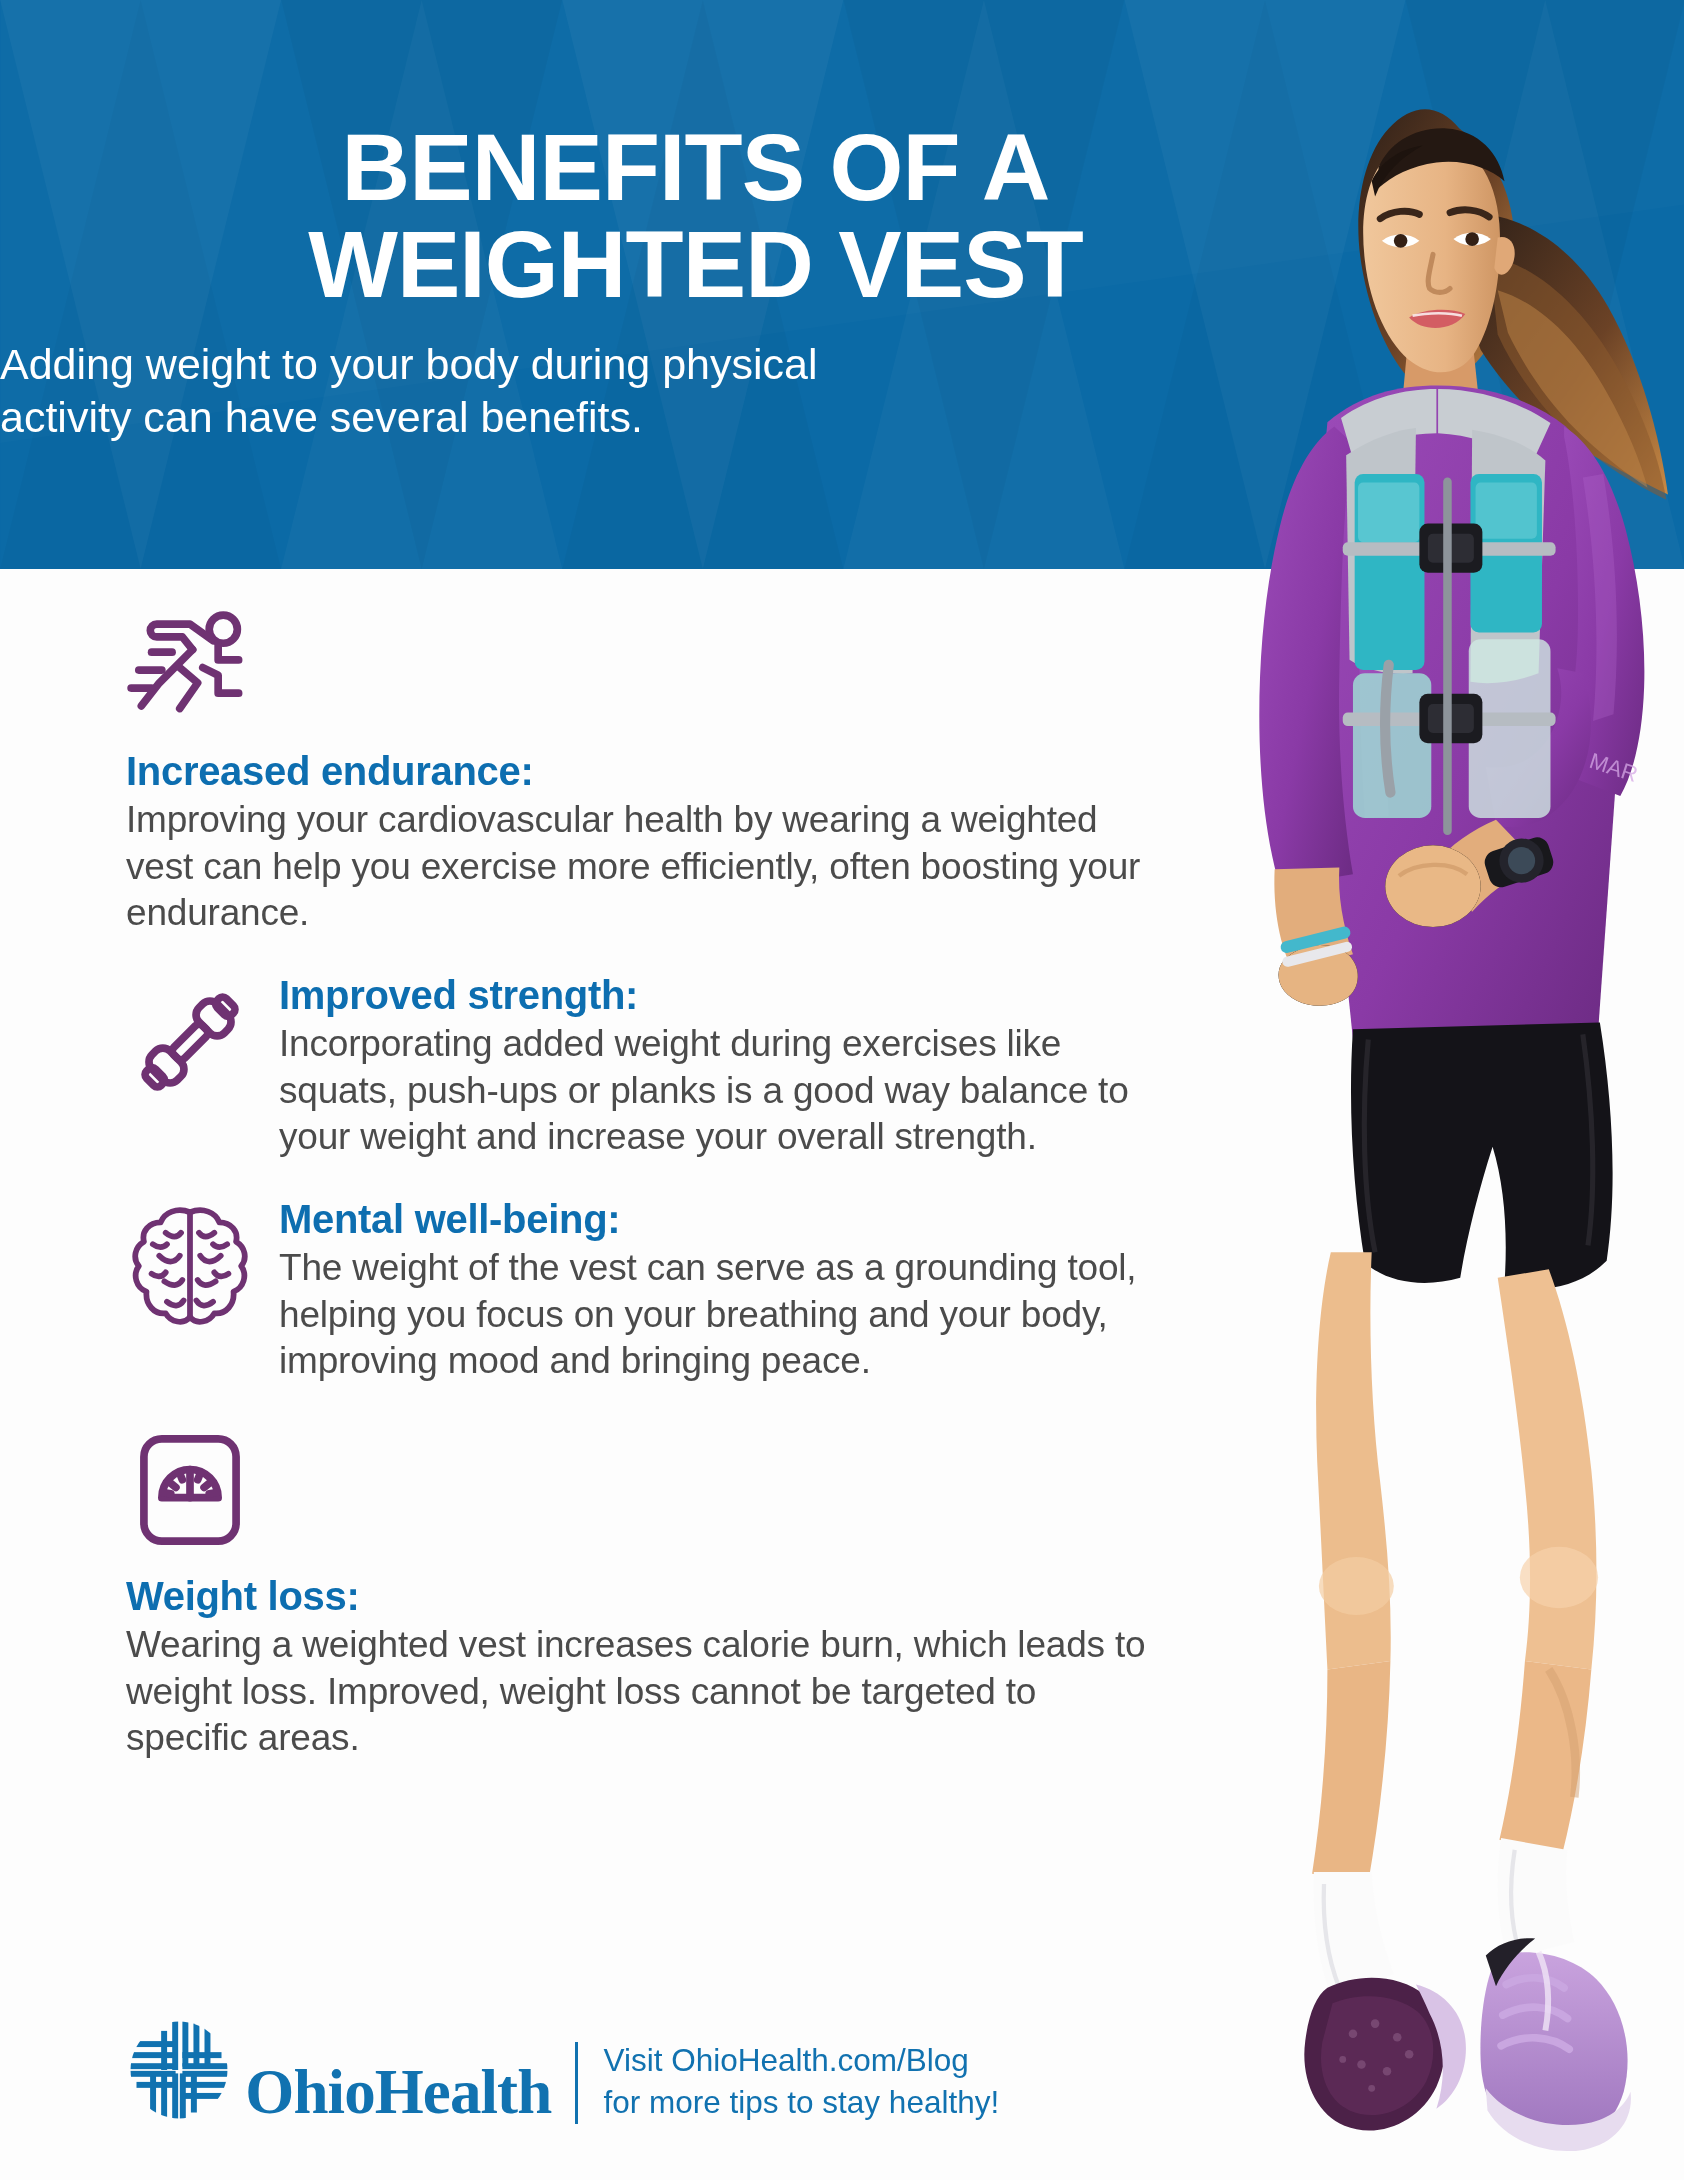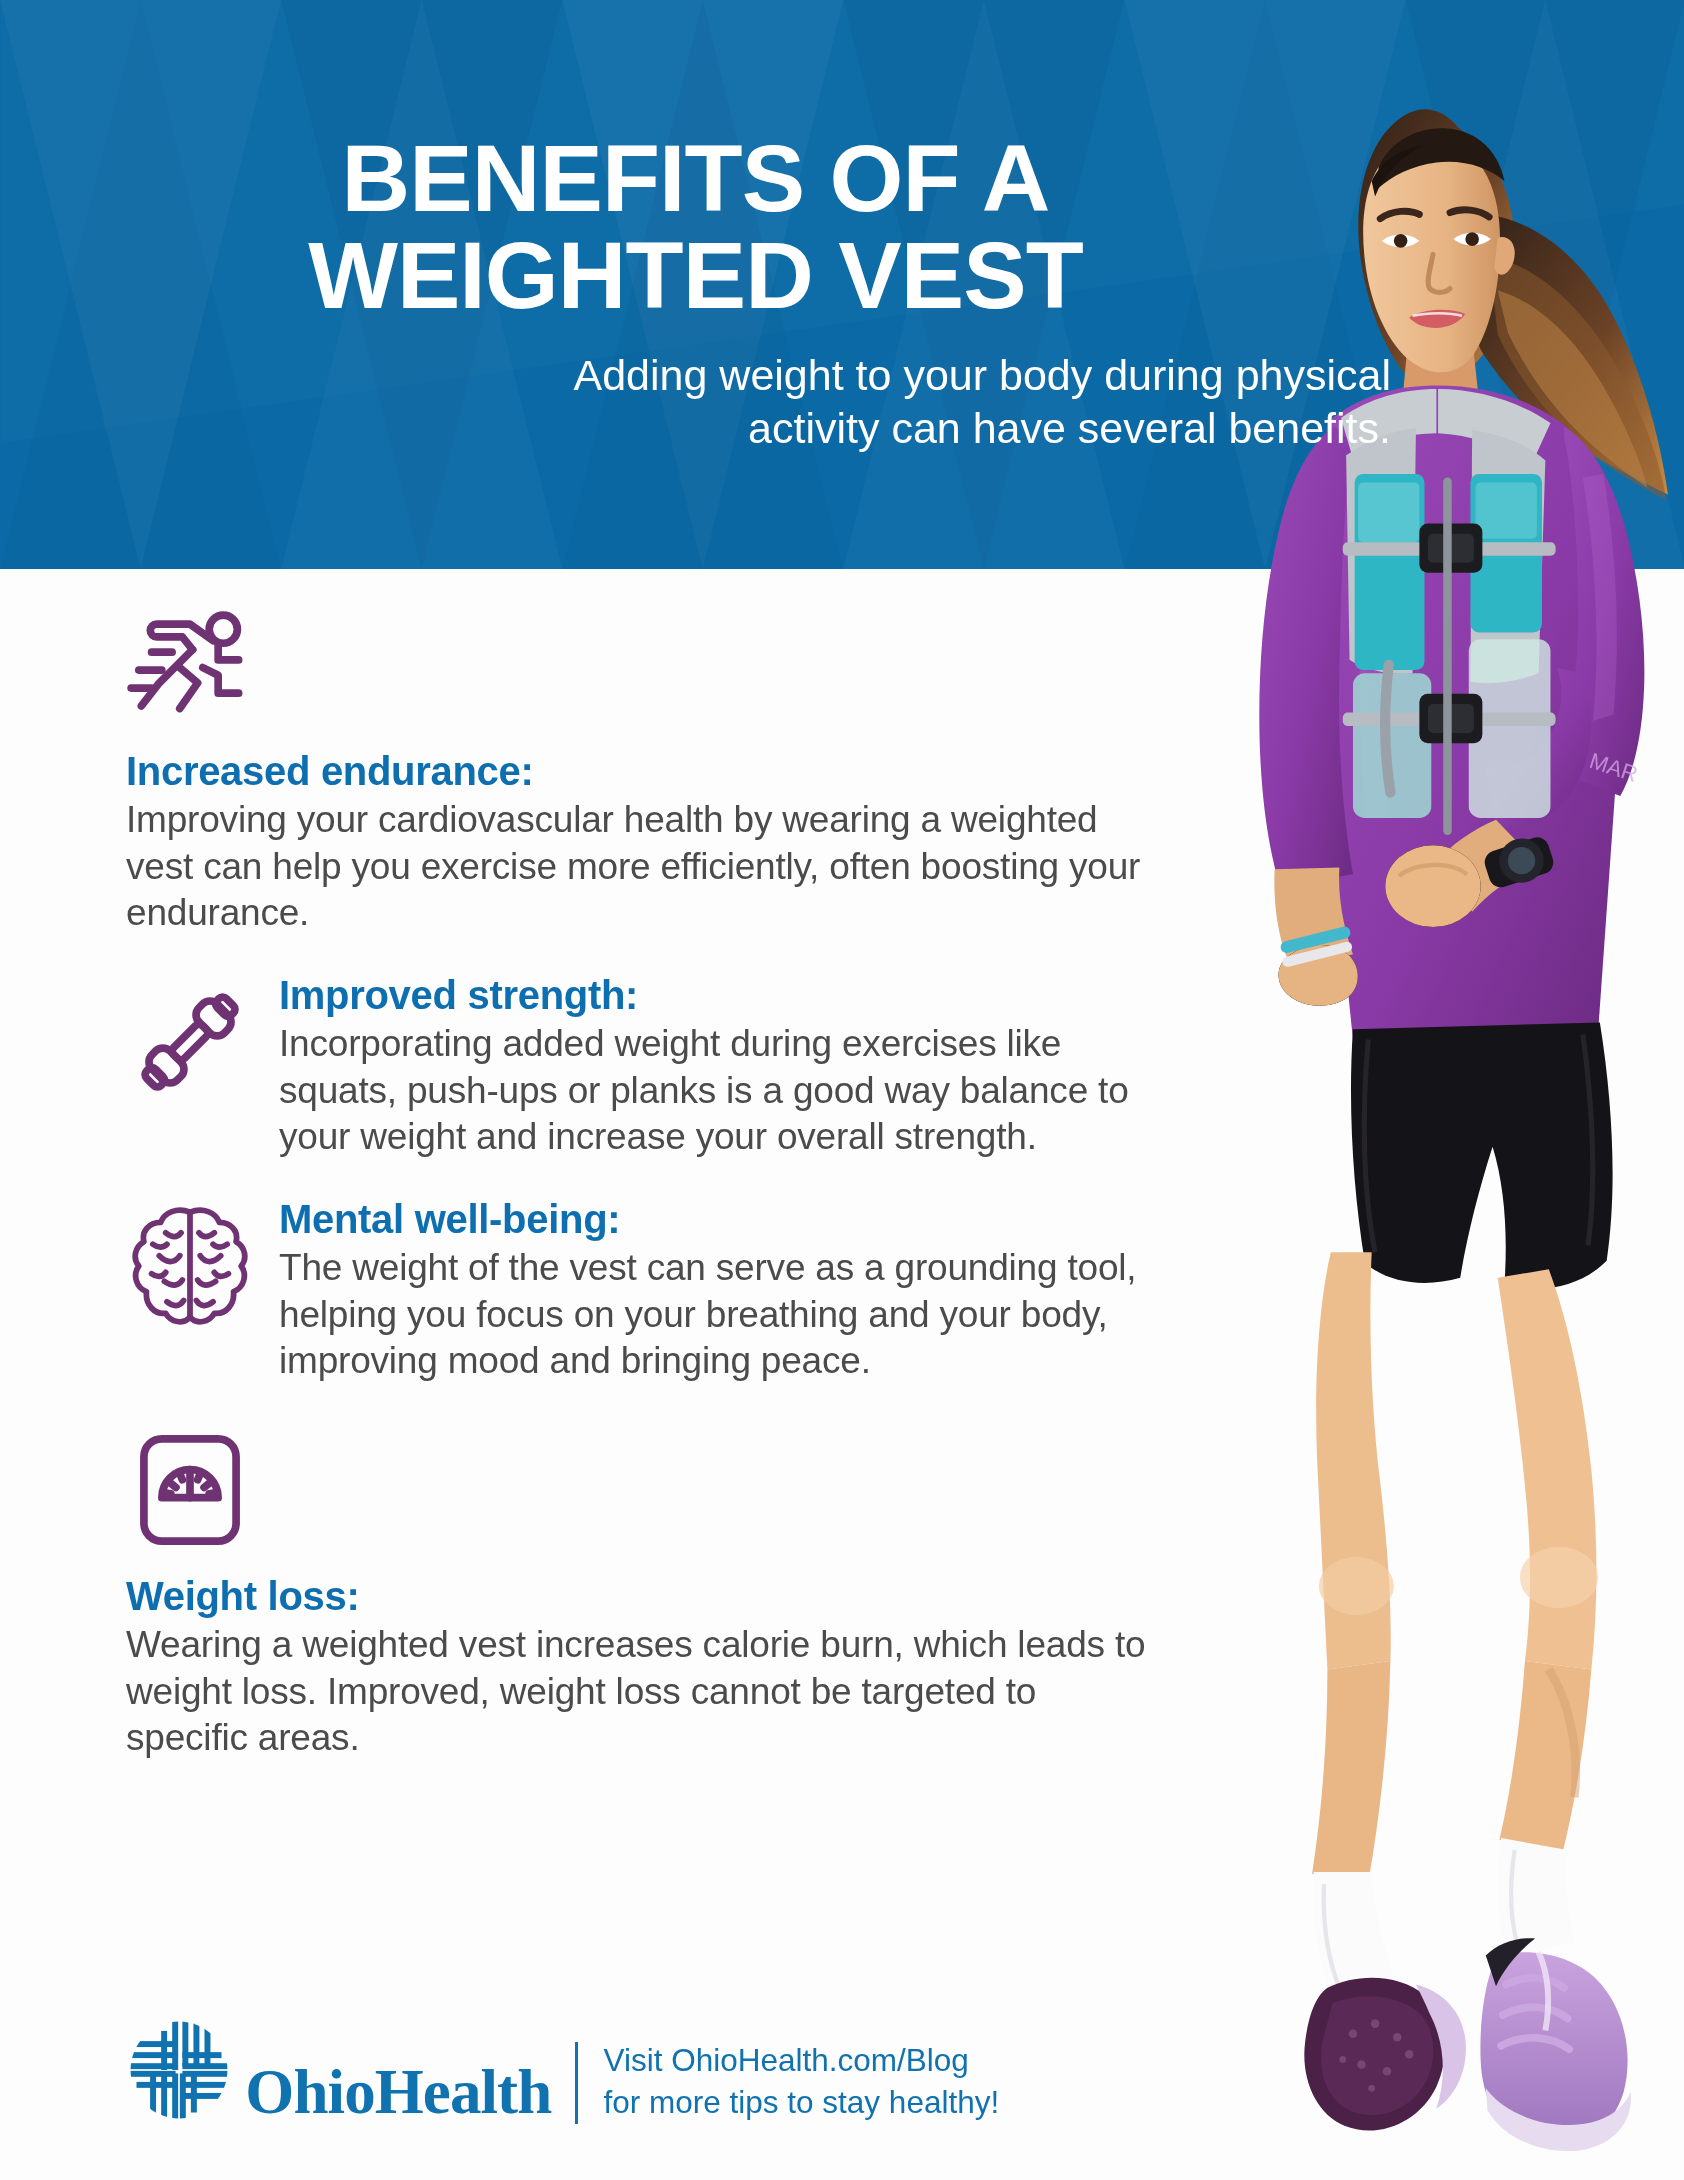--- a/index.html
+++ b/index.html
@@ -27,21 +27,21 @@
     left: 0; top: 0;
     width: 1685px;
     height: 569px;
     background: #0b6aa6;
     overflow: hidden;
   }
   .tri { position: absolute; display:block; }
 
   .header-inner {
     position: absolute;
-    left: 0; top: 11px;
+    left: 0; top: 0;
     width: 1391px;
     padding-top: 119px;
     text-align: center;
     z-index: 5;
   }
   .title {
     color: #ffffff;
     font-weight: 800;
     font-size: 95px;
     line-height: 1.02;
@@ -49,21 +49,21 @@
     text-align: center;
     font-family: "Liberation Sans", sans-serif;
   }
   .title .l2 { display: block; }
   .subtitle {
     margin-top: 25.6px;
     color: #ffffff;
     font-size: 43px;
     line-height: 1.22;
     font-weight: 400;
-    text-align: right;
+    text-align: left;
     font-family: "Liberation Sans", sans-serif;
   }
   .subtitle .l2 { display: block; }
 
   
   .benefits {
     position: absolute;
     left: 126px;
     top: 596px;
     width: 1039px;

